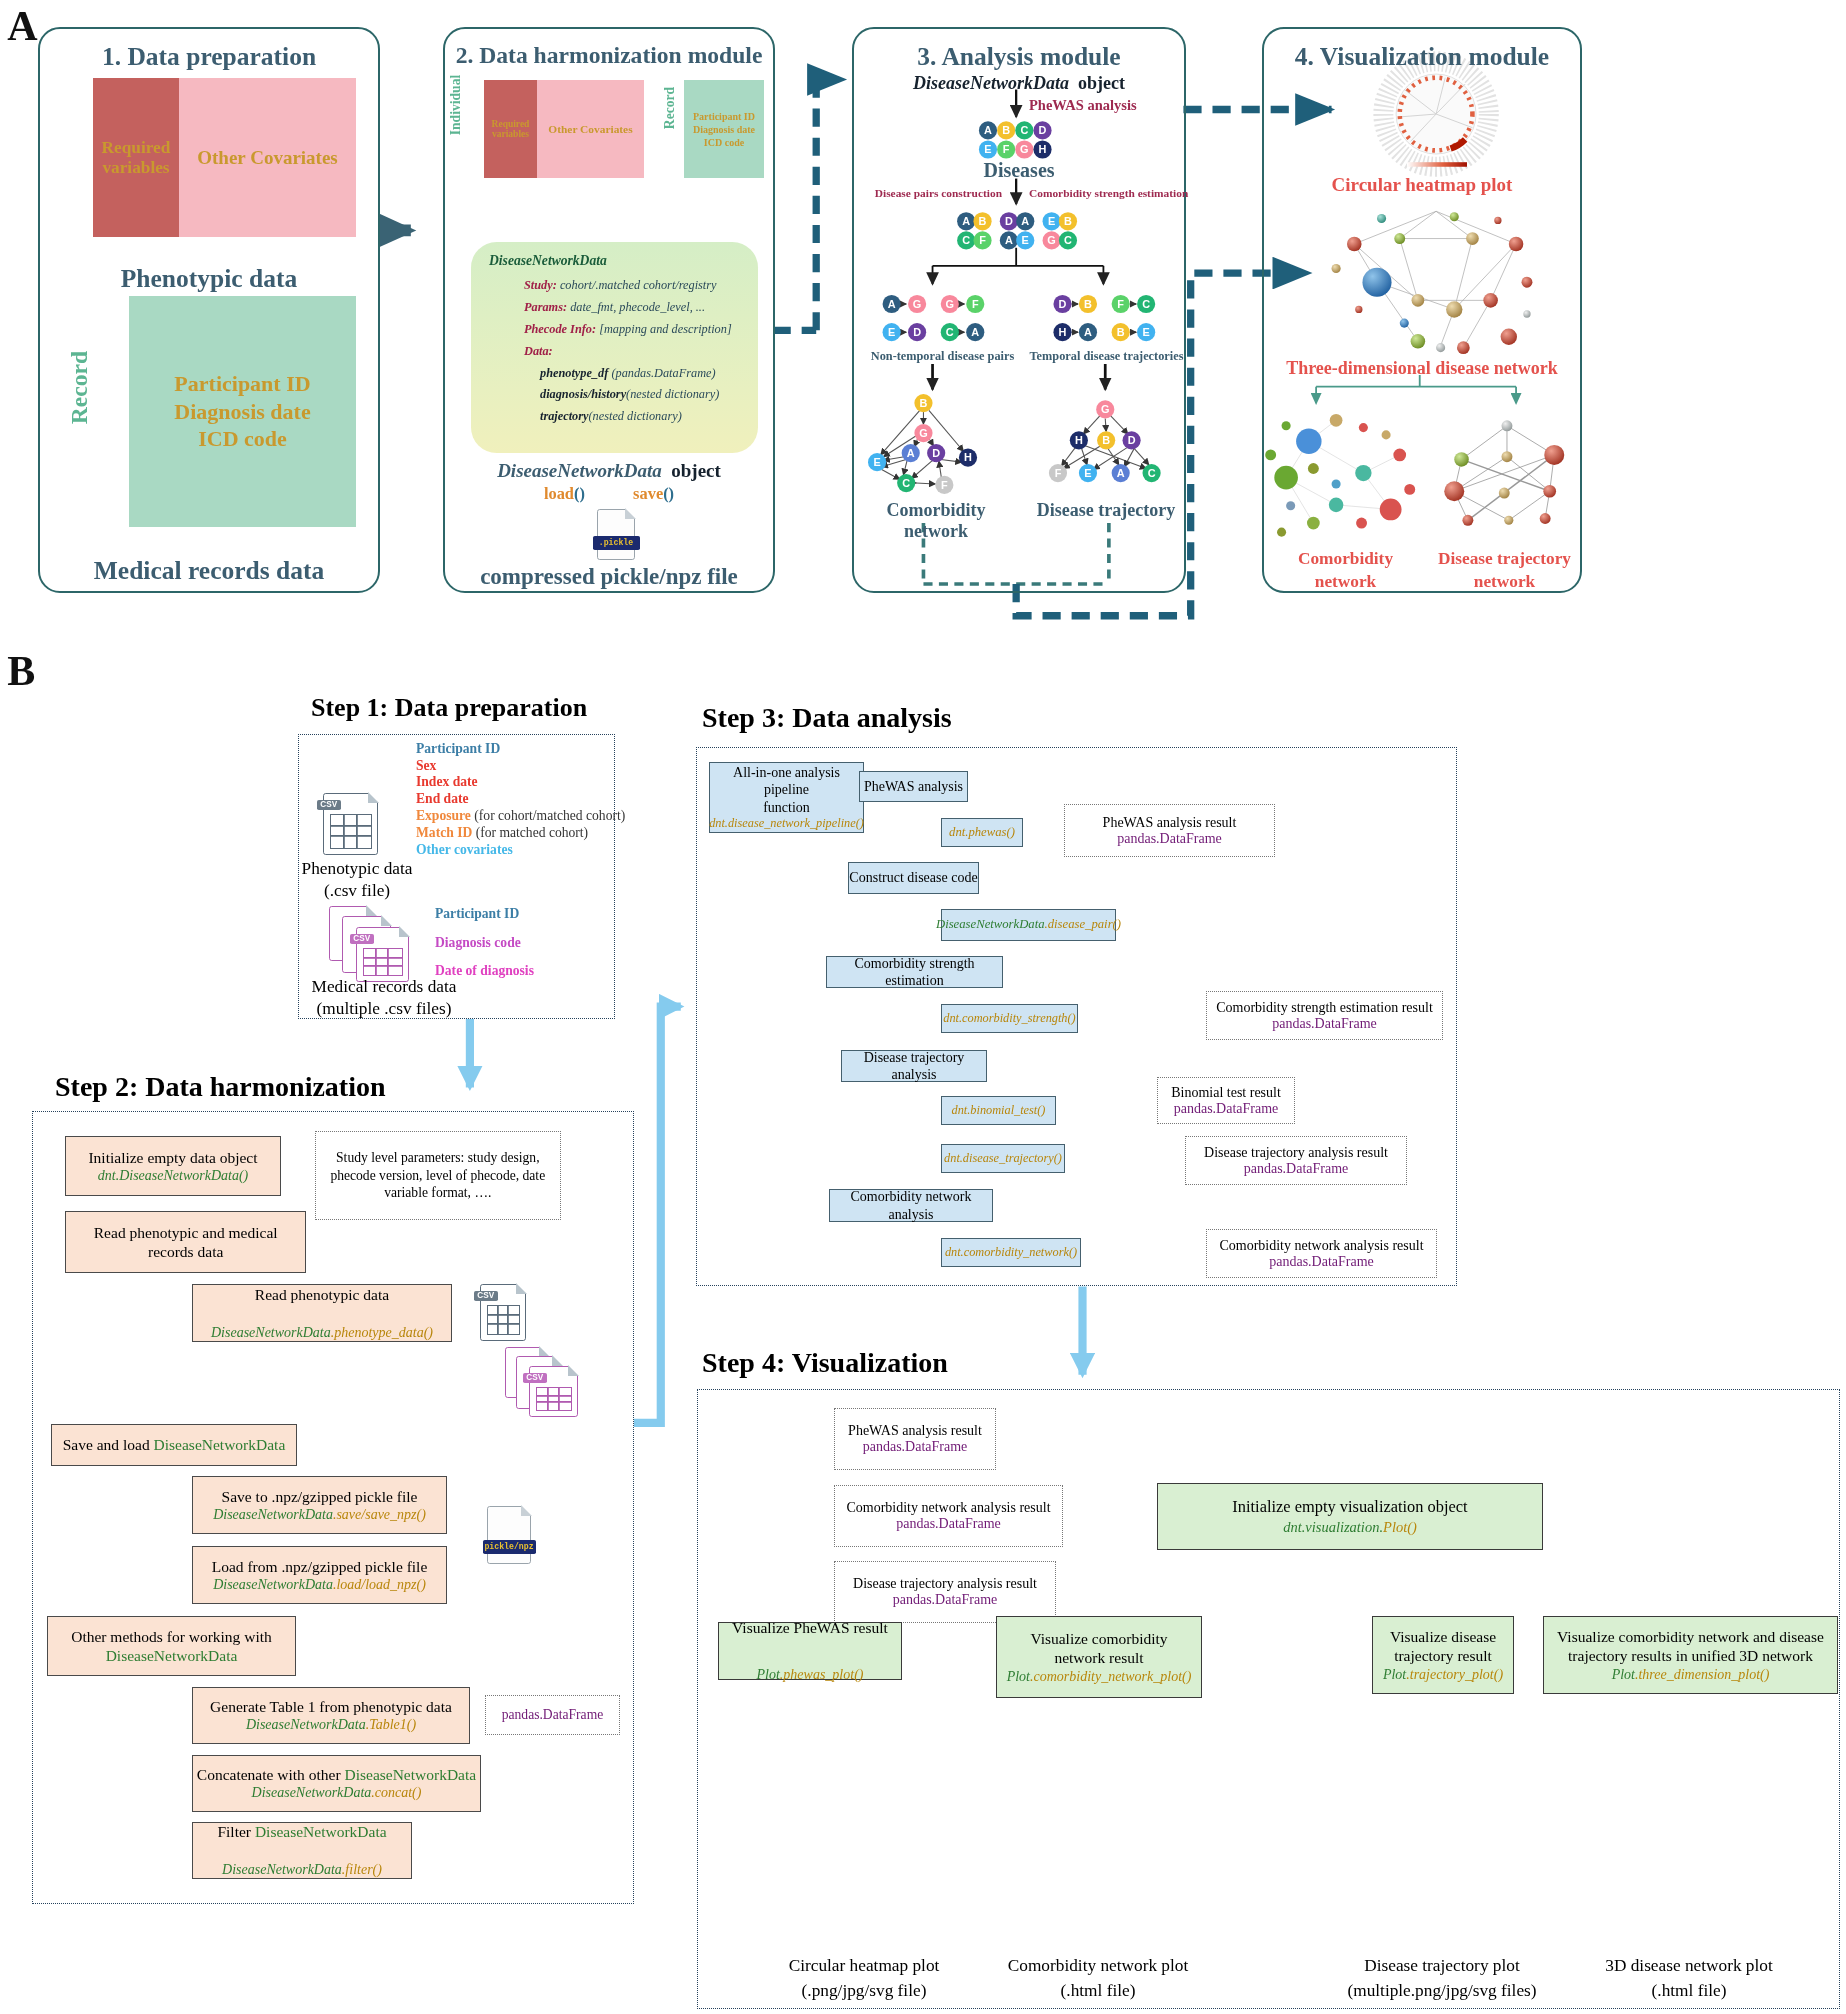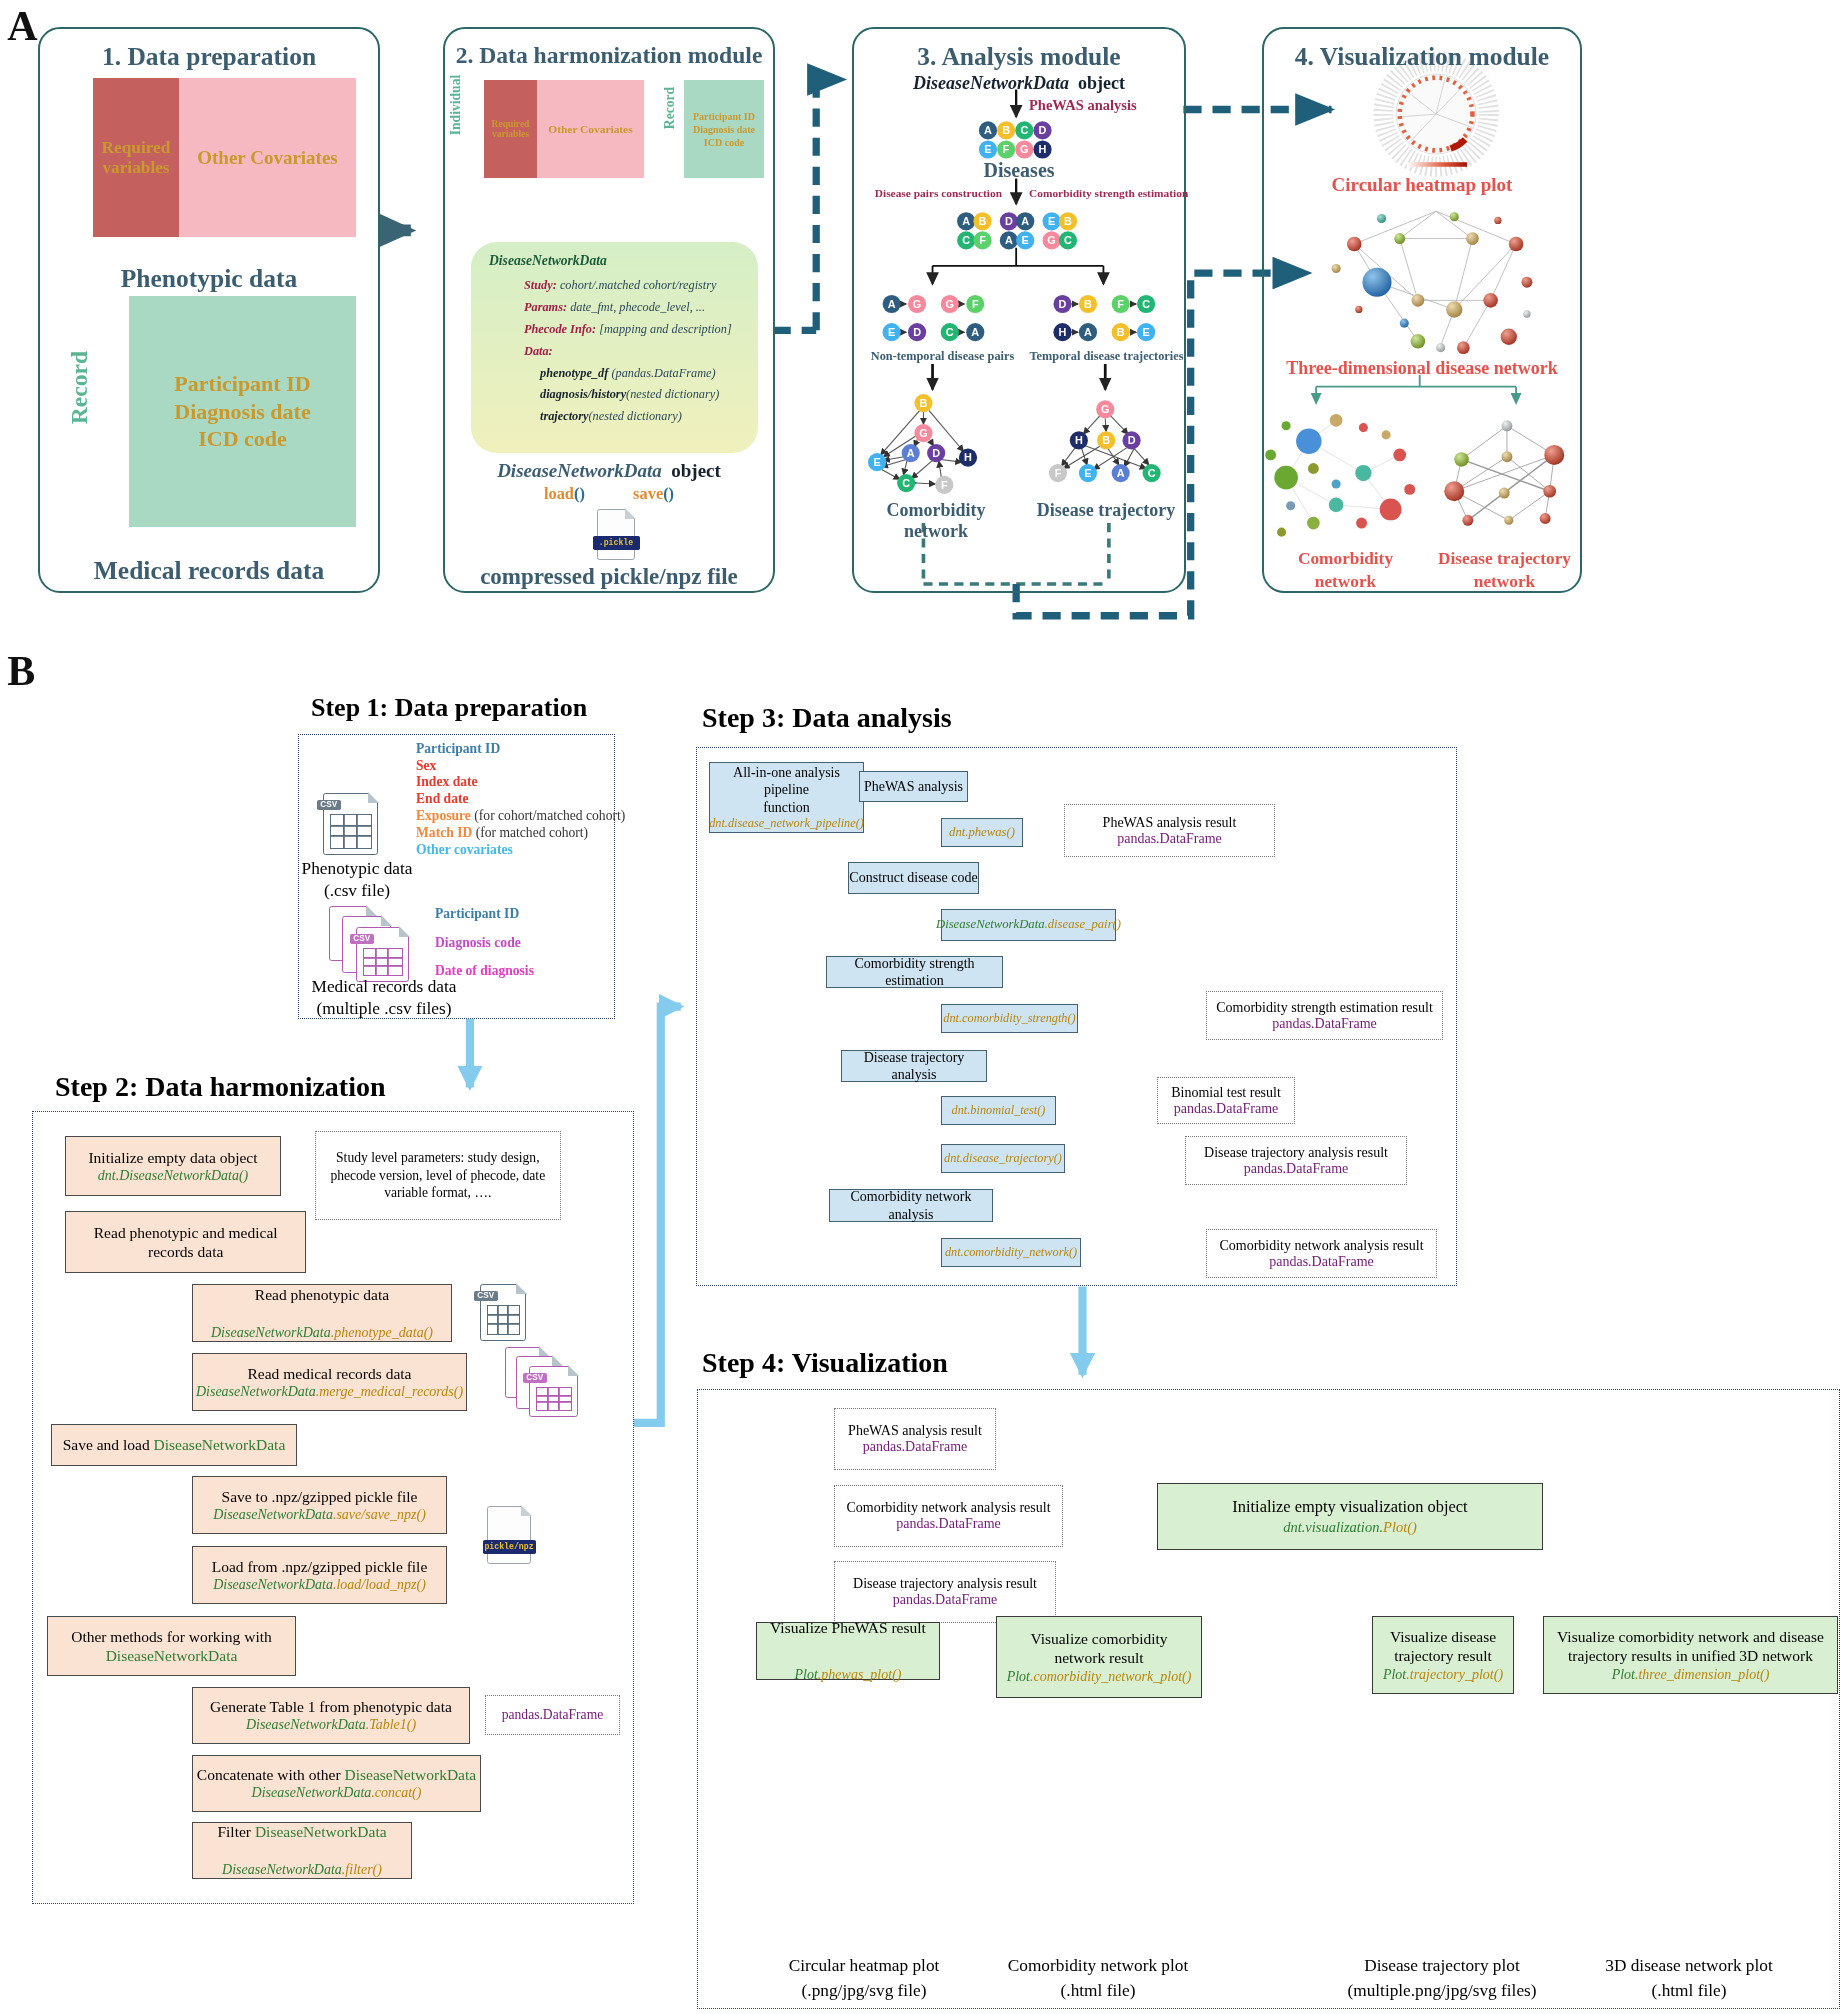--- a/index.html
+++ b/index.html
@@ -794,24 +794,20 @@
 </div>
 <div class="box peach" style="left:192px;top:1284px;width:258px;height:56px;justify-content:space-between;">
   <div class="l1">Read phenotypic data</div>
   <div class="fn"><span class="fng">DiseaseNetworkData</span><span class="fno">.phenotype_data()</span></div>
 </div>
 <div class="doc" style="left:480px;top:1284px;width:44px;height:55px;">
   <div class="tab">CSV</div>
       <div class="fold"></div>
       <div class="grid"></div>
 </div>
-<div class="box peach" style="left:192px;top:1353px;width:273px;height:56px;">
-  <div class="l1">Read medical records data</div>
-  <div class="fn"><span class="fng">DiseaseNetworkData</span><span class="fno">.merge_medical_records()</span></div>
-</div>
 <div class="doc mag" style="left:505px;top:1347px;width:42px;height:49px;">
       <div class="fold"></div>
     </div>
 <div class="doc mag" style="left:516px;top:1356px;width:44px;height:51px;">
       <div class="fold"></div>
     </div>
 <div class="doc mag" style="left:529px;top:1366px;width:47px;height:49px;">
   <div class="tab">CSV</div>
       <div class="fold"></div>
       <div class="grid"></div>
@@ -923,21 +919,21 @@
       <div class="pandas">pandas.DataFrame</div>
 </div>
 <div class="notebox" style="left:834px;top:1561px;width:220px;height:60px;font-size:14px;">
   <div>Disease trajectory analysis result</div>
       <div class="pandas">pandas.DataFrame</div>
 </div>
 <div class="box greenb" style="left:1157px;top:1483px;width:384px;height:65px;">
   <div class="l1" style="font-size:16.4px;">Initialize empty visualization object</div>
   <div class="fn" style="font-size:14.5px;"><span class="fng">dnt.visualization.</span><span class="fno">Plot()</span></div>
 </div>
-<div class="box greenb" style="left:756px;top:1622px;width:182px;height:56px;gap:29px;">
+<div class="box greenb" style="left:718px;top:1622px;width:182px;height:56px;gap:29px;">
   <div class="l1">Visualize PheWAS result</div>
   <div class="fn"><span class="fng">Plot</span><span class="fno">.phewas_plot()</span></div>
 </div>
 <div class="box greenb" style="left:996px;top:1616px;width:204px;height:80px;">
   <div class="l1">Visualize comorbidity</div>
   <div class="l1">network result</div>
   <div class="fn"><span class="fng">Plot</span><span class="fno">.comorbidity_network_plot()</span></div>
 </div>
 <div class="box greenb" style="left:1372px;top:1616px;width:140px;height:76px;">
   <div class="l1">Visualize disease</div>

